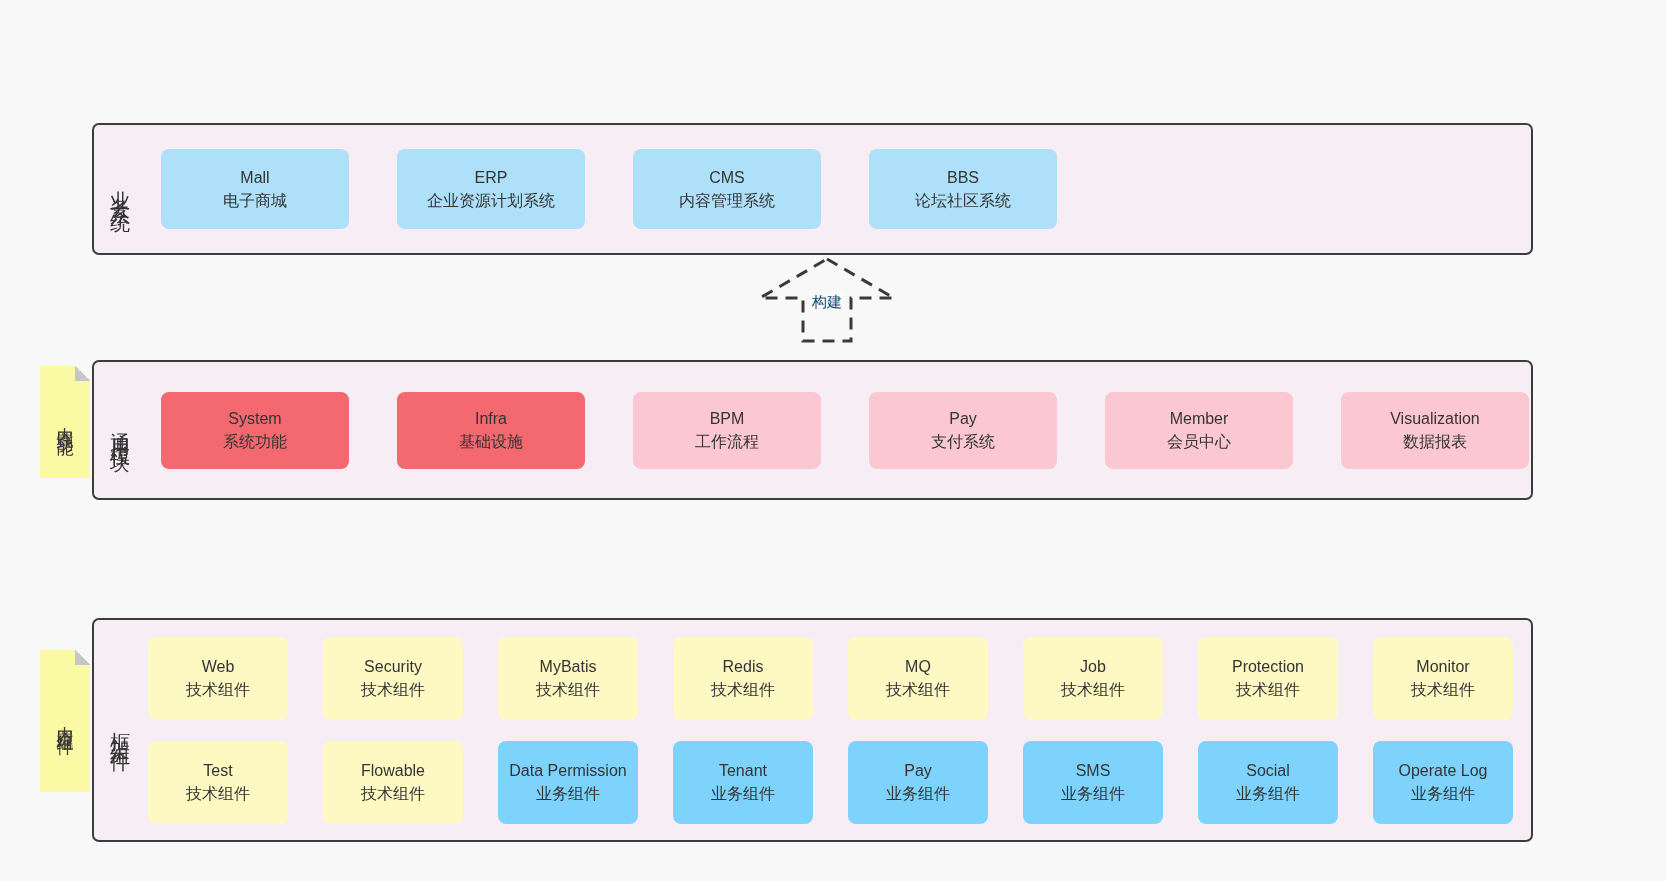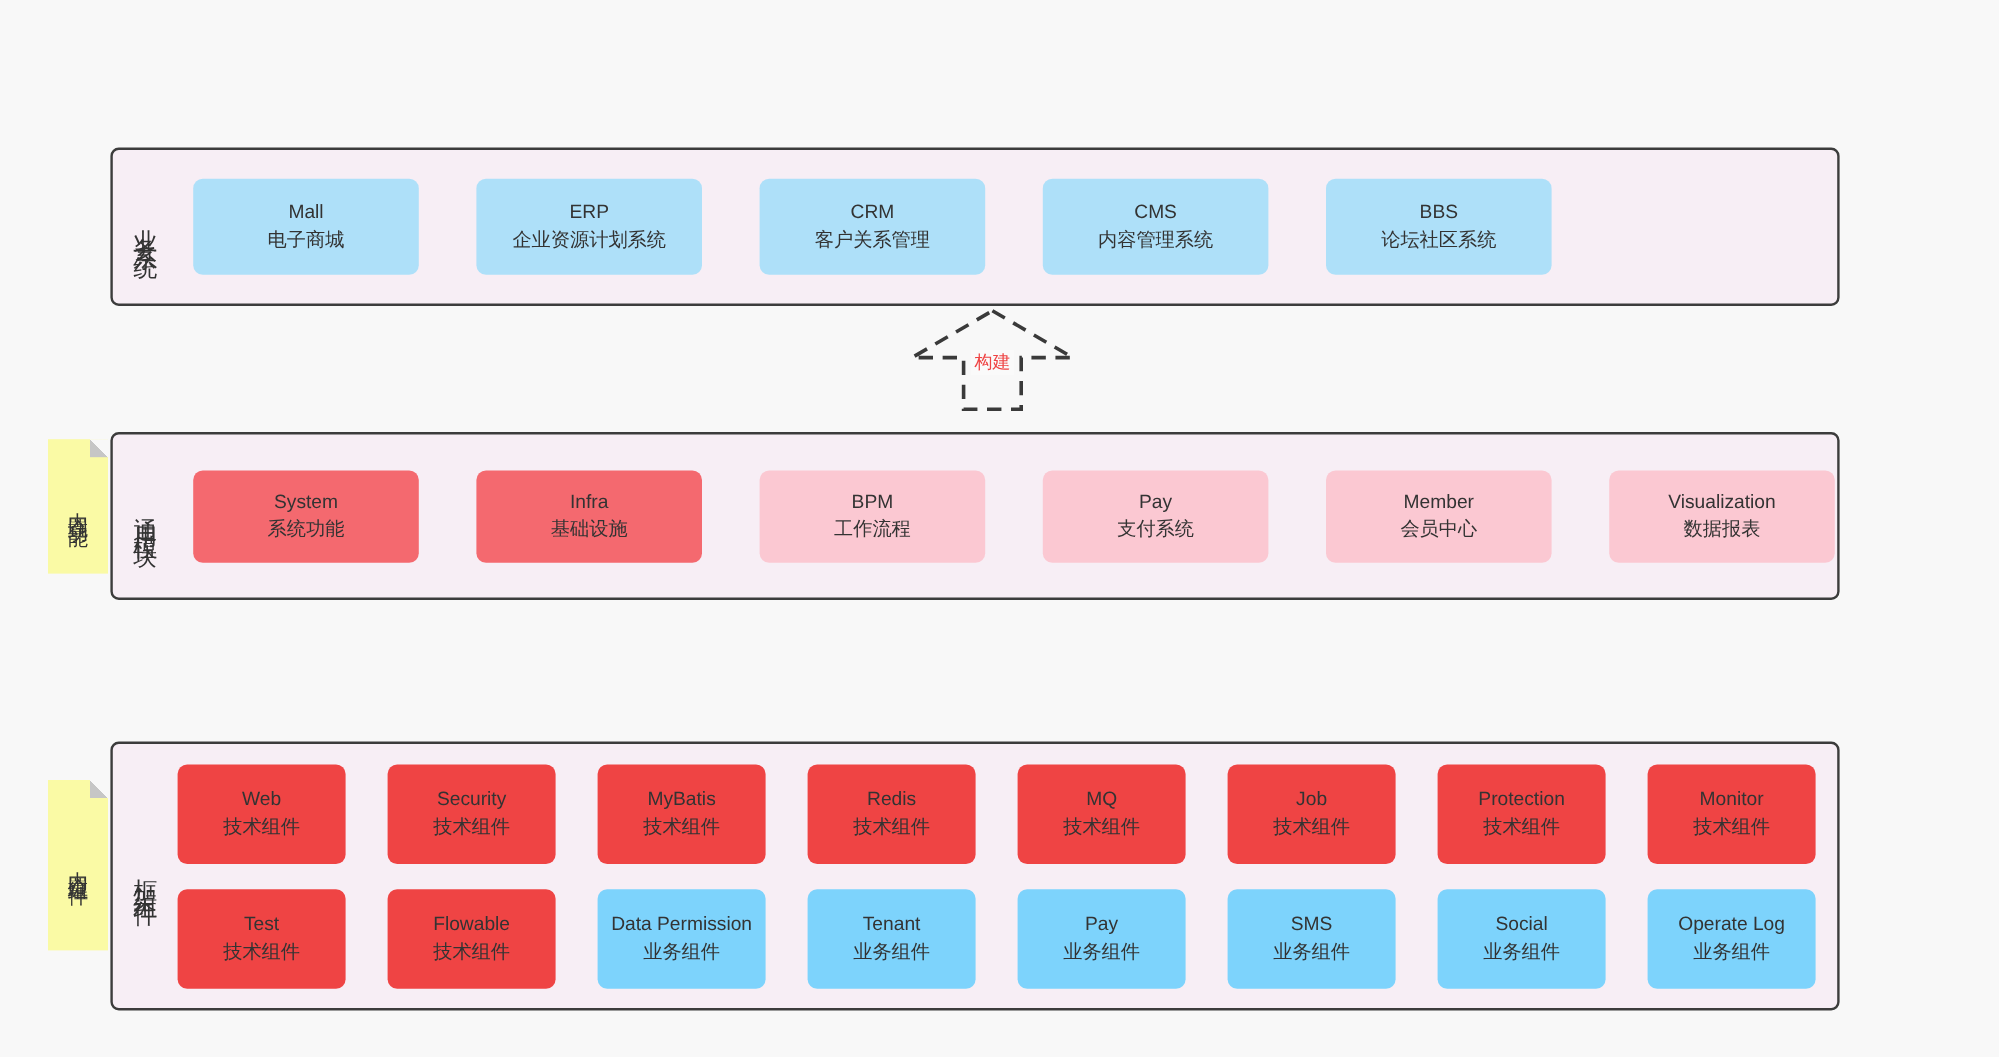--- a/index.html
+++ b/index.html
@@ -36,21 +36,21 @@
     border-radius:8px; text-align:center; line-height:1.45; flex:0 0 auto;
   }
   #band-business .box  { width:188px; height:80px; }
   #band-modules .box   { width:188px; height:77px; }
   #band-components .box{ width:140px; height:83px; }
   .box .box-name, .box .box-desc { font-size:16px; color:#333; padding:0 6px; }
 
   .box.blue       { background:#aee0f9; }
   .box.red        { background:#f4696f; }
   .box.pink       { background:#fbc8d2; }
-  .box.green      { background:#ef4444; }
+  .box.green      { background:#fef9c3; }
   .box.lightgreen { background:#7dd3fc; }
 
   
   .note {
     position:absolute; left:40px; width:50px; background:#fafaa5; z-index:2;
     display:flex; align-items:center; justify-content:center;
   }
   #note-functions  { top:366px; height:112px; }
   #note-components { top:650px; height:142px; }
   .note::after {
@@ -65,42 +65,38 @@
   
   .arrow { position:absolute; width:140px; height:88px; z-index:1; }
   #arrow-build     { left:757px; top:256px; }
   #arrow-implement { left:770px; top:499px; }
   .arrow svg { position:absolute; inset:0; }
   .arrow polygon {
     fill:none; stroke:#3a3a3a; stroke-width:3; stroke-dasharray:12 8; stroke-linejoin:miter;
   }
   .arrow-label {
     position:absolute; left:50%; top:46px; transform:translate(-50%,-50%);
-    background:#fafafa; padding:1px 3px; font-size:15px; color:#ef4444; white-space:nowrap;
+    background:#fafafa; padding:1px 3px; font-size:15px; color:#0c4a6e; white-space:nowrap;
   }
 </style>
 </head>
 <body>
 
 <div class="canvas">
 
   <section class="band" id="band-business">
     <div class="v-title">业务系统</div>
     <div class="boxes">
         <div class="box blue">
           <div class="box-name">Mall</div>
           <div class="box-desc">电子商城</div>
         </div>
         <div class="box blue">
           <div class="box-name">ERP</div>
           <div class="box-desc">企业资源计划系统</div>
-        </div>
-        <div class="box blue">
-          <div class="box-name">CRM</div>
-          <div class="box-desc">客户关系管理</div>
         </div>
         <div class="box blue">
           <div class="box-name">CMS</div>
           <div class="box-desc">内容管理系统</div>
         </div>
         <div class="box blue">
           <div class="box-name">BBS</div>
           <div class="box-desc">论坛社区系统</div>
         </div>
       </div>

